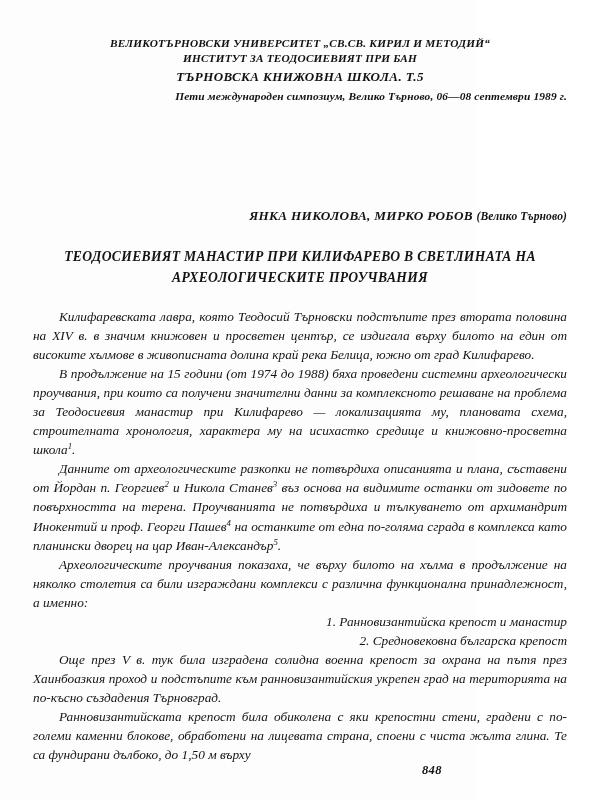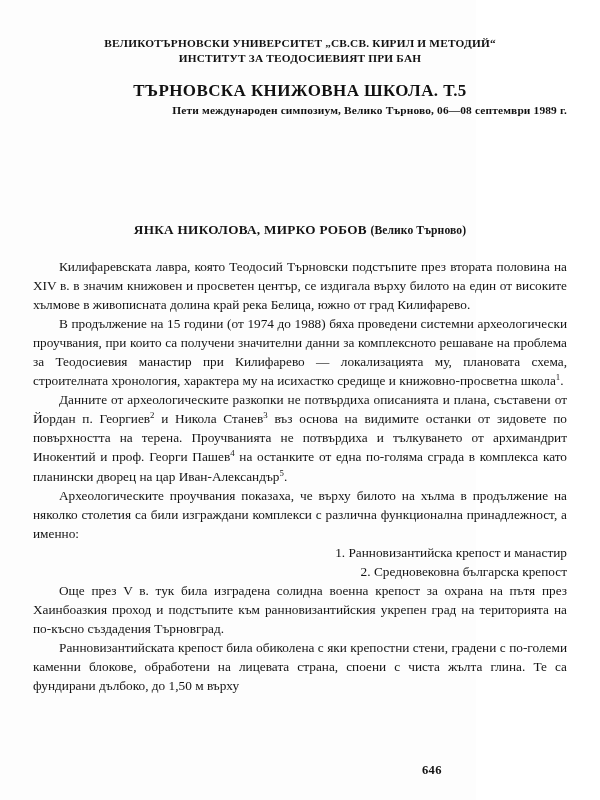--- a/index.html
+++ b/index.html
@@ -15,20 +15,21 @@
     color: #141414;
     position: relative;
   }
   .page {
     position: absolute;
     left: 0; top: 0;
     width: 476px;
     height: 800px;
     background: #fdfdfd;
     box-sizing: border-box;
+    font-style: italic;
   }
   .content {
     position: absolute;
     left: 33px;
     top: 36px;
     width: 534px;
   }
 
   
   .masthead {
@@ -37,37 +38,37 @@
   .mast-line {
     font-weight: bold;
     letter-spacing: 0.2px;
     color: #111;
   }
   .mast-1, .mast-2 {
     font-size: 11.3px;
     line-height: 15px;
   }
   .mast-3 {
-    font-size: 17px;
+    font-size: 13px;
     line-height: 19px;
     letter-spacing: 0.4px;
-    margin-top: 15px;
+    margin-top: 1px;
   }
   .mast-4 {
     font-size: 11.4px;
     line-height: 16px;
     font-weight: bold;
     letter-spacing: 0.15px;
     margin-top: 2px;
     text-align: right;
   }
 
   
   .authors {
-    text-align: center;
+    text-align: right;
     font-size: 13.2px;
     font-weight: bold;
     letter-spacing: 0.3px;
     margin-top: 104px;
   }
   .authors .place {
     font-size: 11.6px;
     letter-spacing: 0.1px;
   }
   .article-title {
@@ -131,20 +132,21 @@
       <div class="mast-line mast-2">ИНСТИТУТ ЗА ТЕОДОСИЕВИЯТ ПРИ БАН</div>
       <div class="mast-line mast-3">ТЪРНОВСКА КНИЖОВНА ШКОЛА. Т.5</div>
       <div class="mast-line mast-4">Пети международен симпозиум, Велико Търново, 06—08 септември 1989 г.</div>
     </div>
 
     <div class="authors">
       <span>ЯНКА НИКОЛОВА, МИРКО РОБОВ</span>
       <span class="place">(Велико Търново)</span>
     </div>
 
+    <div class="article-title">ТЕОДОСИЕВИЯТ МАНАСТИР ПРИ КИЛИФАРЕВО В СВЕТЛИНАТА НА АРХЕОЛОГИЧЕСКИТЕ ПРОУЧВАНИЯ</div>
 
     <div class="body-text">
 
       <p>Килифаревската лавра, която Теодосий Търновски подстъпите през втората половина на XIV в. в значим книжовен и просветен център, се издигала върху билото на един от високите хълмове в живописната долина край река Белица, южно от град Килифарево.</p>
 
       <p><span>В продължение на 15 години (от 1974 до 1988) бяха проведени системни археологически проучвания, при които са получени значителни данни за комплексното решаване на проблема за Теодосиевия манастир при Килифарево — локализацията му, плановата схема, строителната хронология, характера му на исихастко средище и книжовно-просветна школа</span><sup>1</sup><span>.</span></p>
 
       <p><span>Данните от археологическите разкопки не потвърдиха описанията и плана, съставени от Йордан п. Георгиев</span><sup>2</sup><span> и Никола Станев</span><sup>3</sup><span> въз основа на видимите останки от зидовете по повърхността на терена. Проучванията не потвърдиха и тълкуването от архимандрит Инокентий и проф. Георги Пашев</span><sup>4</sup><span> на останките от една по-голяма сграда в комплекса като планински дворец на цар Иван-Александър</span><sup>5</sup><span>.</span></p>
 
       <p>Археологическите проучвания показаха, че върху билото на хълма в продължение на няколко столетия са били изграждани комплекси с различна функционална принадлежност, а именно:</p>
@@ -154,14 +156,14 @@
         <li>2. Средновековна българска крепост</li>
       </ul>
 
       <p>Още през V в. тук била изградена солидна военна крепост за охрана на пътя през Хаинбоазкия проход и подстъпите към ранновизантийския укрепен град на територията на по-късно създадения Търновград.</p>
 
       <p>Ранновизантийската крепост била обиколена с яки крепостни стени, градени с по-големи каменни блокове, обработени на лицевата страна, споени с чиста жълта глина. Те са фундирани дълбоко, до 1,50 м върху</p>
 
     </div>
   </div>
 
-  <div class="folio">646</div>
+  <div class="folio">848</div>
 </div>
 
 </body></html>

